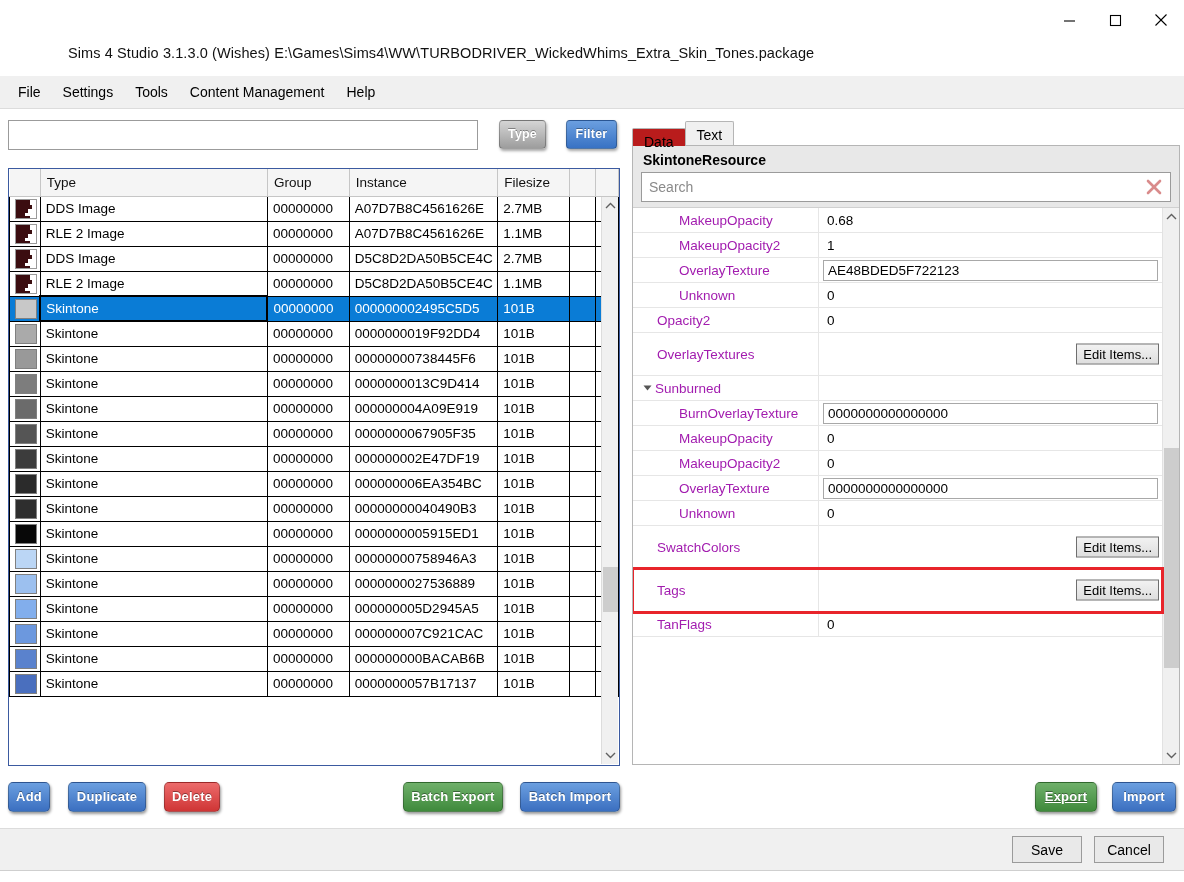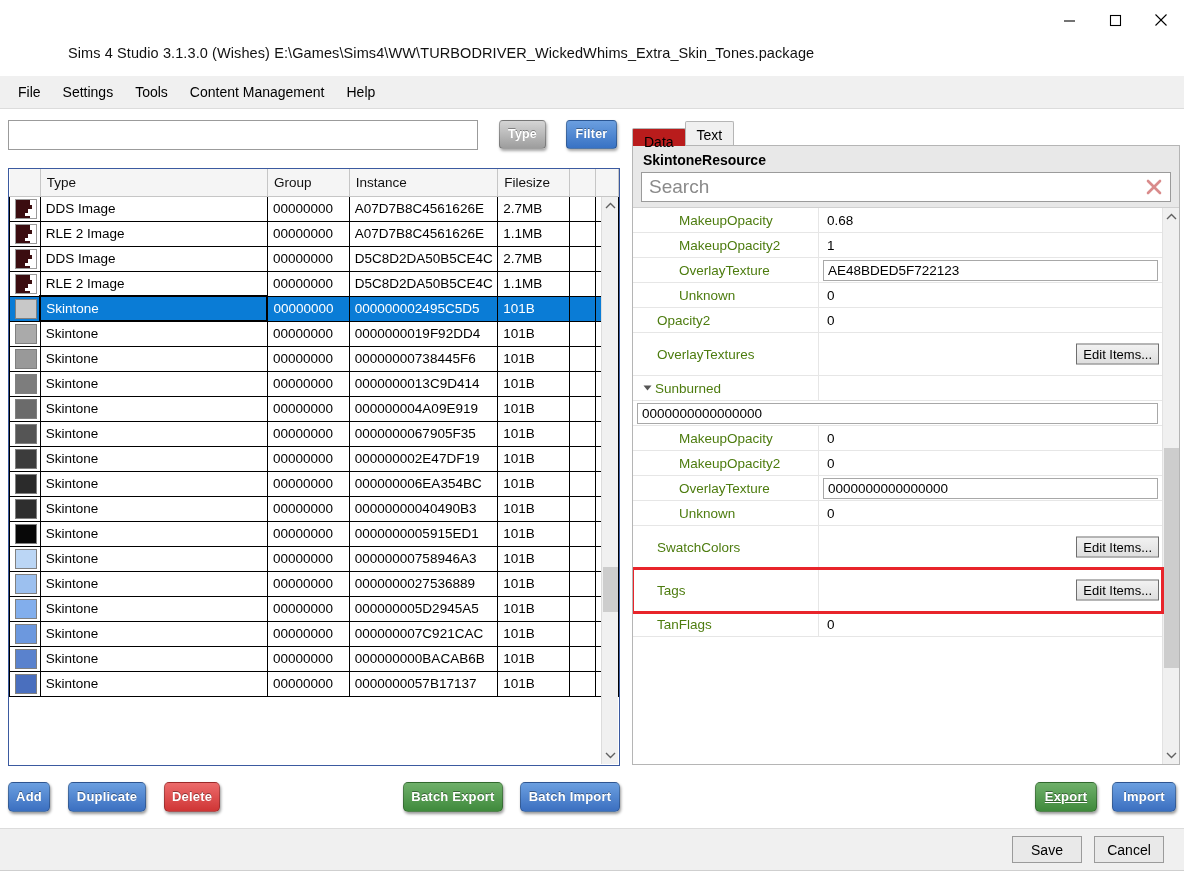--- a/index.html
+++ b/index.html
@@ -113,33 +113,33 @@
     position:absolute; left:4px; top:35px; width:548px; height:620px;
     border:1px solid #b5b5b5; background:#fff;
   }
   .panelhdr {
     height:62px; background:#e8e8e8; border-bottom:1px solid #d0d0d0; padding:6px 8px 0 8px;
   }
   .panelhdr .ttl { font-size:14px; font-weight:bold; color:#000; padding:0 2px 4px 2px; }
   .searchrow { position:relative; height:30px; }
   .searchinput {
     width:100%; height:30px; border:1px solid #9b9b9b; background:#fff;
-    padding:4px 30px 4px 7px; font-size:19px; outline:none;
+    padding:4px 30px 4px 7px; font-size:14px; outline:none;
     font-family:"Liberation Sans", sans-serif;
   }
   .searchinput::placeholder { color:#8a8a8a; }
   .clearx { position:absolute; right:6px; top:4px; width:22px; height:22px; cursor:default; }
 
   .grid { position:relative; height:556px; overflow:hidden; }
   .gridrows { position:absolute; left:0; top:0; right:17px; }
   .prow { display:flex; height:25px; align-items:stretch; border-bottom:1px solid #e6e6e6; }
   .prow.tall { height:43px;text-align:center; }
   .pname {
     width:186px; flex:0 0 186px; border-right:1px solid #e6e6e6;
-    display:flex; align-items:center; font-size:13.5px; color:#4d7c0f; padding-left:8px;
+    display:flex; align-items:center; font-size:13.5px; color:#a21caf; padding-left:8px;
   }
   .pname.ind1 { padding-left:24px; }
   .pname.ind2 { padding-left:46px; }
   .pval { flex:1 1 auto; display:flex; align-items:center; padding:0 4px; font-size:13.5px; position:relative; }
   .pval .plain { padding-left:4px; }
   .pval .grey { color:#9a9a9a; padding-left:4px; }
   .pval input.edit {
     width:100%; height:21px; border:1px solid #a8a8a8; background:#fff;
     font-size:13.5px; padding:1px 4px; outline:none; font-family:"Liberation Sans", sans-serif;
   }
@@ -585,20 +585,23 @@
                 <div class="edititems">Edit Items...</div>
               </div>
             </div>
             <div class="prow">
               <div class="pname ind1" style="padding-left: 12px;">
                 <span class="tri"></span>
                 <span>Sunburned</span>
               </div>
             </div>
             <div class="prow">
+              <div class="pname ind2">
+                <span>BurnOverlayTexture</span>
+              </div>
               <div class="pval">
                 <input class="edit" type="text" value="0000000000000000" style="">
               </div>
             </div>
             <div class="prow">
               <div class="pname ind2">
                 <span>MakeupOpacity</span>
               </div>
               <div class="pval">
                 <span class="plain">0</span>

